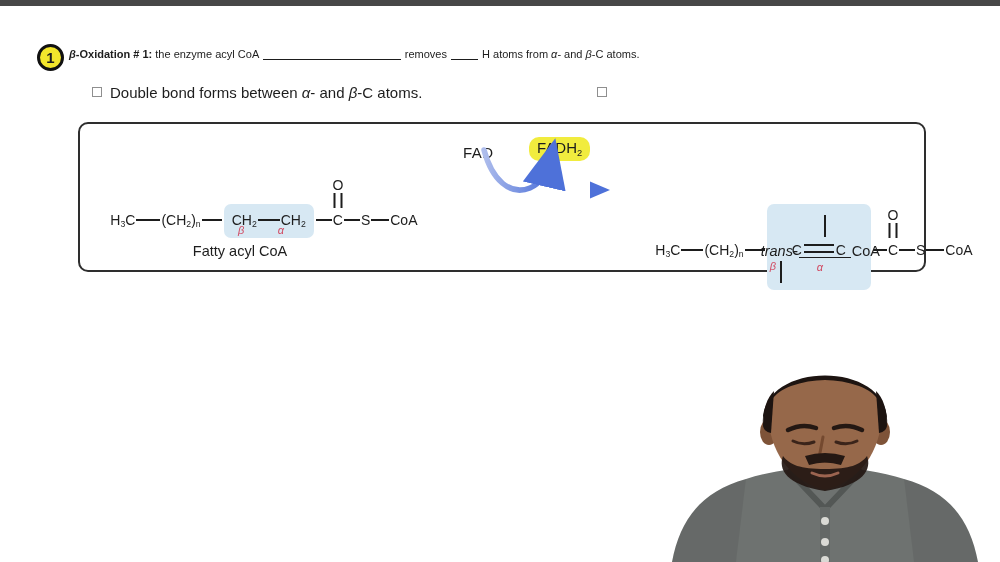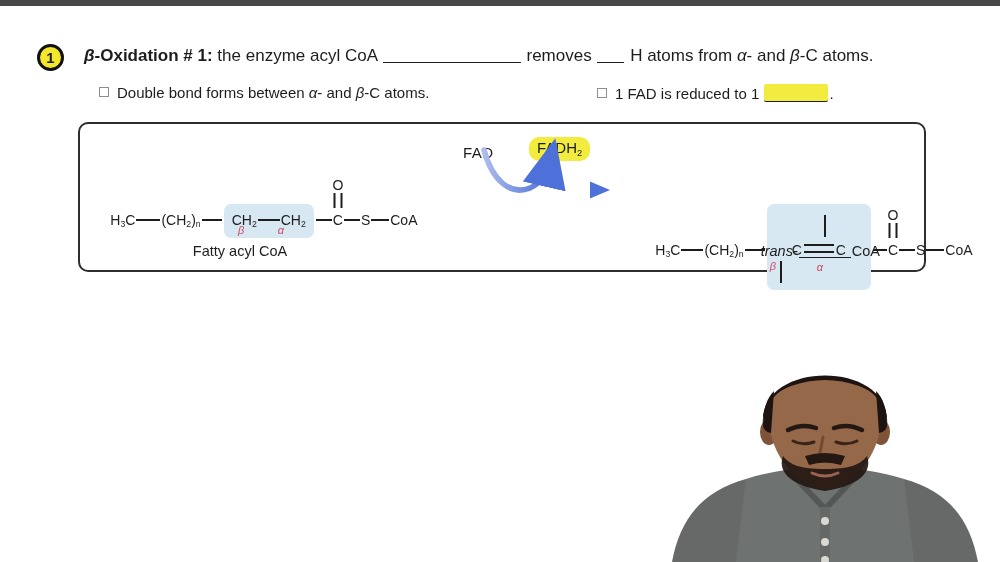--- a/index.html
+++ b/index.html
@@ -17,23 +17,23 @@
   }
   html,body{margin:0;padding:0;background:#e9e9e9;}
   .stage{position:relative;width:1000px;height:562px;margin:0 auto;background:#fff;overflow:hidden;
          font-family:"Liberation Sans","DejaVu Sans",sans-serif;color:var(--ink);}
   .top-bar{position:absolute;left:0;top:0;width:1000px;height:6px;background:var(--top-bar);}
   .line{white-space:pre;}
 
   
   .badge{position:absolute;left:37px;top:44px;width:21px;height:21px;border:3px solid #111;border-radius:50%;
          background:var(--badge-yellow);font-weight:bold;font-size:15px;text-align:center;line-height:21px;}
-  .title{position:absolute;left:84px;top:46px;font-size:17px;}
+  .title{position:absolute;left:69px;top:46px;font-size:11px;}
   .bullet{position:absolute;top:84px;font-size:15px;}
-  .bullet-left{left:99px;}
+  .bullet-left{left:92px;}
   .bullet-right{left:597px;}
   .checkbox{display:inline-block;width:8px;height:8px;border:1.4px solid #8f8f8f;margin-right:8px;vertical-align:1px;}
 
   
   .seg.b{font-weight:bold}
   .seg.i{font-style:italic}
   .seg.bi{font-weight:bold;font-style:italic}
   .seg.sub{font-size:0.62em;vertical-align:-0.28em}
   .seg.blank{display:inline-block;border-bottom:1.6px solid var(--ink);height:13px;vertical-align:-2px;margin:0 1px;}
   .seg.hl{background:var(--highlight-yellow);height:17px;vertical-align:-3px;border-radius:2px;}
@@ -92,21 +92,21 @@
 
   <div class="badge">1</div>
 
   <div class="title line"><span class="seg bi">β</span><span class="seg b">-Oxidation # 1:</span><span class="seg"> the enzyme acyl CoA </span><span class="seg blank" style="width: 138px;"></span><span class="seg"> removes </span><span class="seg blank" style="width: 27px;"></span><span class="seg"> H atoms from </span><span class="seg i">α</span><span class="seg">- and </span><span class="seg i">β</span><span class="seg">-C atoms.</span></div>
 
   <div class="bullet bullet-left">
     <span class="checkbox"></span><span class="line"><span class="seg">Double bond forms between </span><span class="seg i">α</span><span class="seg">- and </span><span class="seg i">β</span><span class="seg">-C atoms.</span></span>
   </div>
 
   <div class="bullet bullet-right">
-    <span class="checkbox"></span><span class="line"><span class="seg">1 FAD is reduced to 1 </span><span class="seg blank hl" style="width: 64px;"></span><span class="seg">.</span></span>
+    <span class="checkbox"></span>
   </div>
 
   <div class="diagram-box">
 
     <div class="struct struct-left">
       <span class="fseg"><span class="seg">H</span><span class="seg sub">3</span><span class="seg">C</span><span class="seg bond" style="width: 24px;"></span><span class="seg">(CH</span><span class="seg sub">2</span><span class="seg">)</span><span class="seg sub">n</span><span class="seg bond" style="width: 20px;"></span></span><span class="hl-box hl1"><span class="fseg"><span class="seg">CH</span><span class="seg sub">2</span><span class="seg bond" style="width: 22px;"></span><span class="seg">CH</span><span class="seg sub">2</span></span><span class="greek g-l-beta">β</span><span class="greek g-l-alpha">α</span></span><span class="fseg"><span class="seg bond" style="width: 16px;"></span></span><span class="carbonyl"><span class="o-atom">O</span><span class="dbv"><i></i><i></i></span><span>C</span></span><span class="fseg"><span class="seg bond" style="width: 16px;"></span><span class="seg">S</span><span class="seg bond" style="width: 18px;"></span><span class="seg">CoA</span></span>
     </div>
     <div class="caption caption-left">Fatty acyl CoA</div>
 
     <div class="fad-label">FAD</div>

